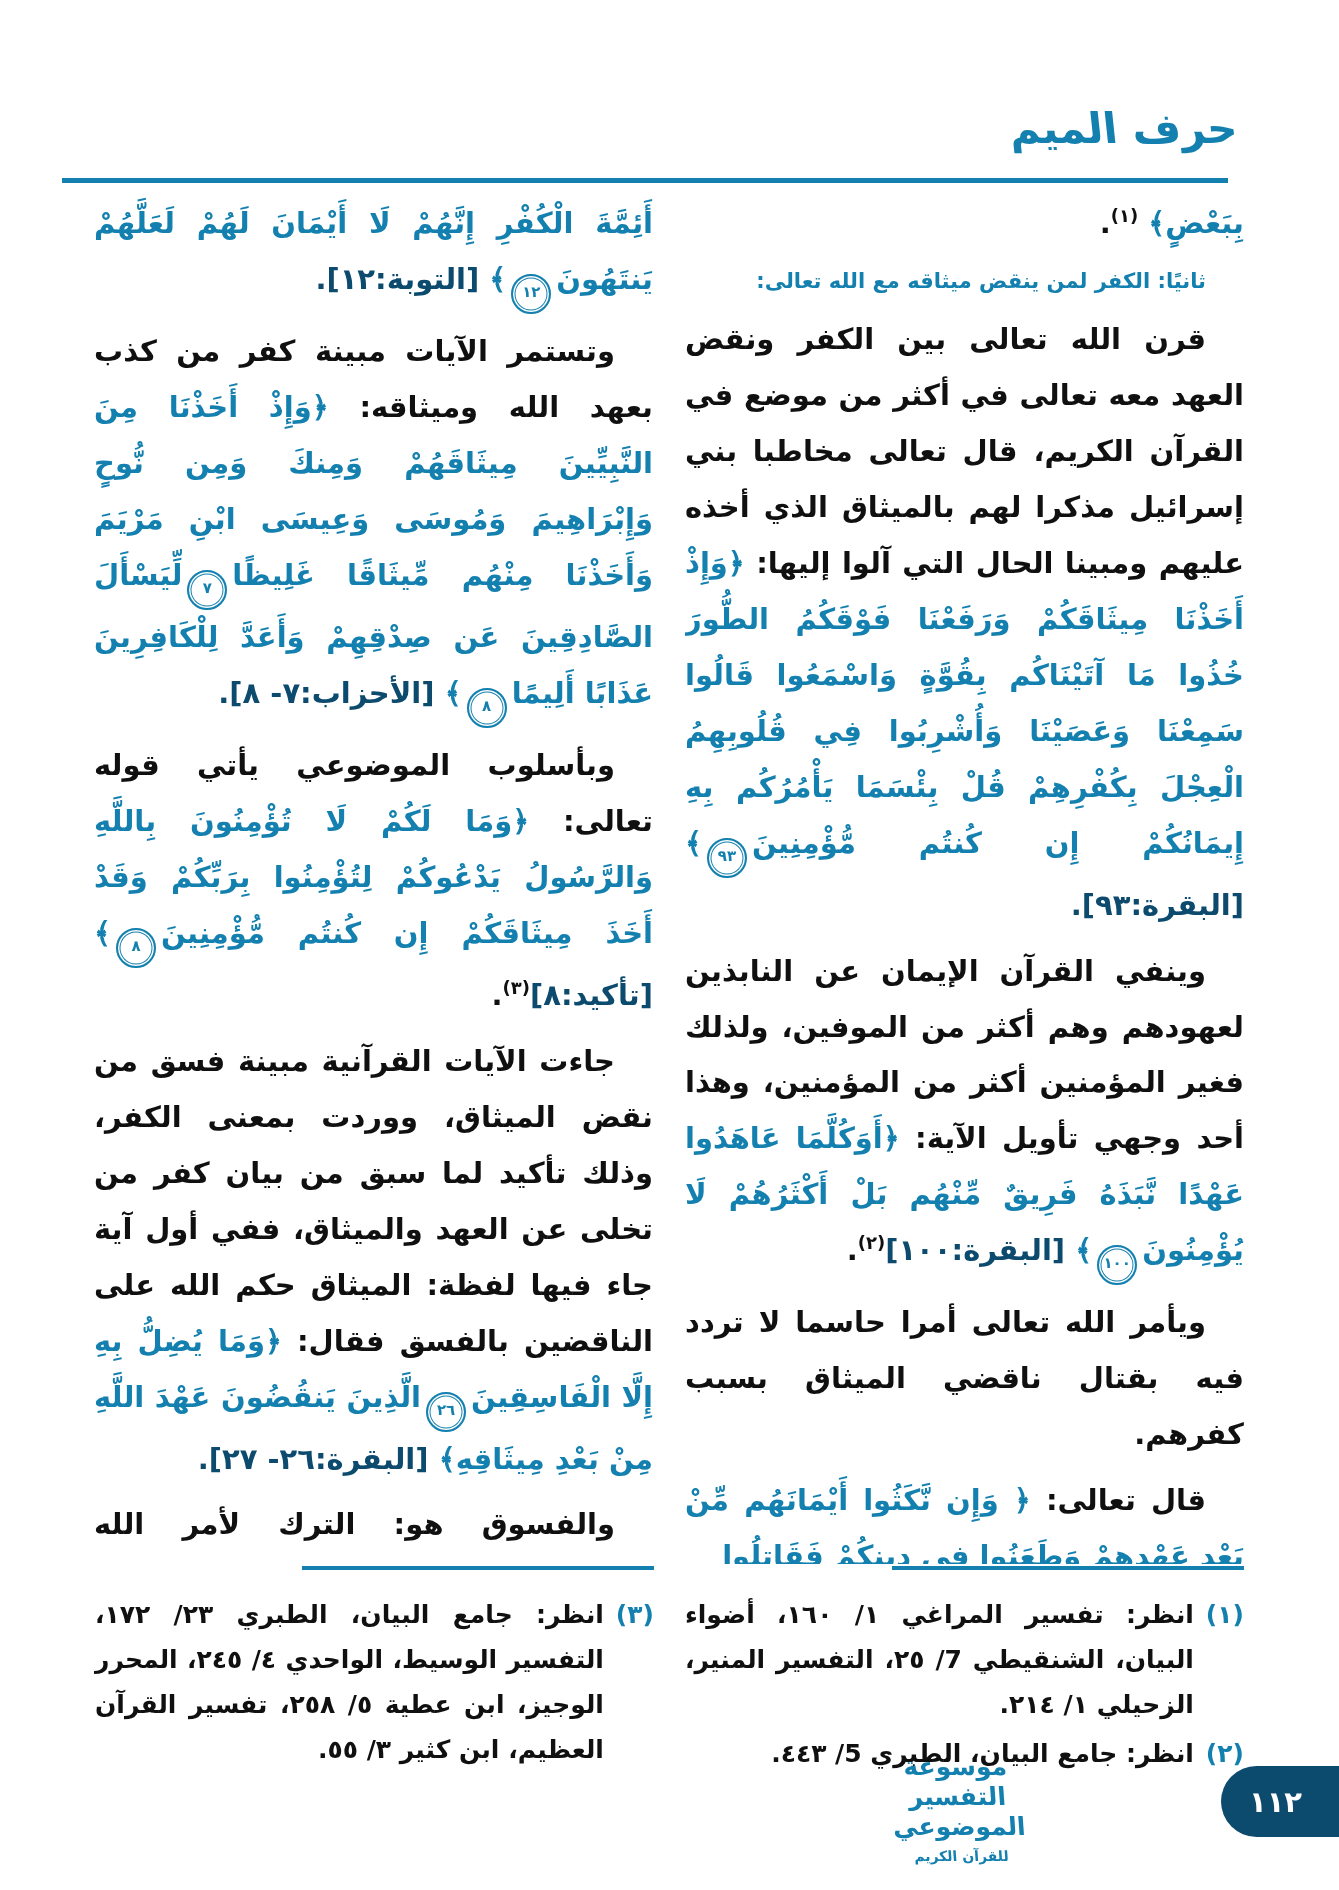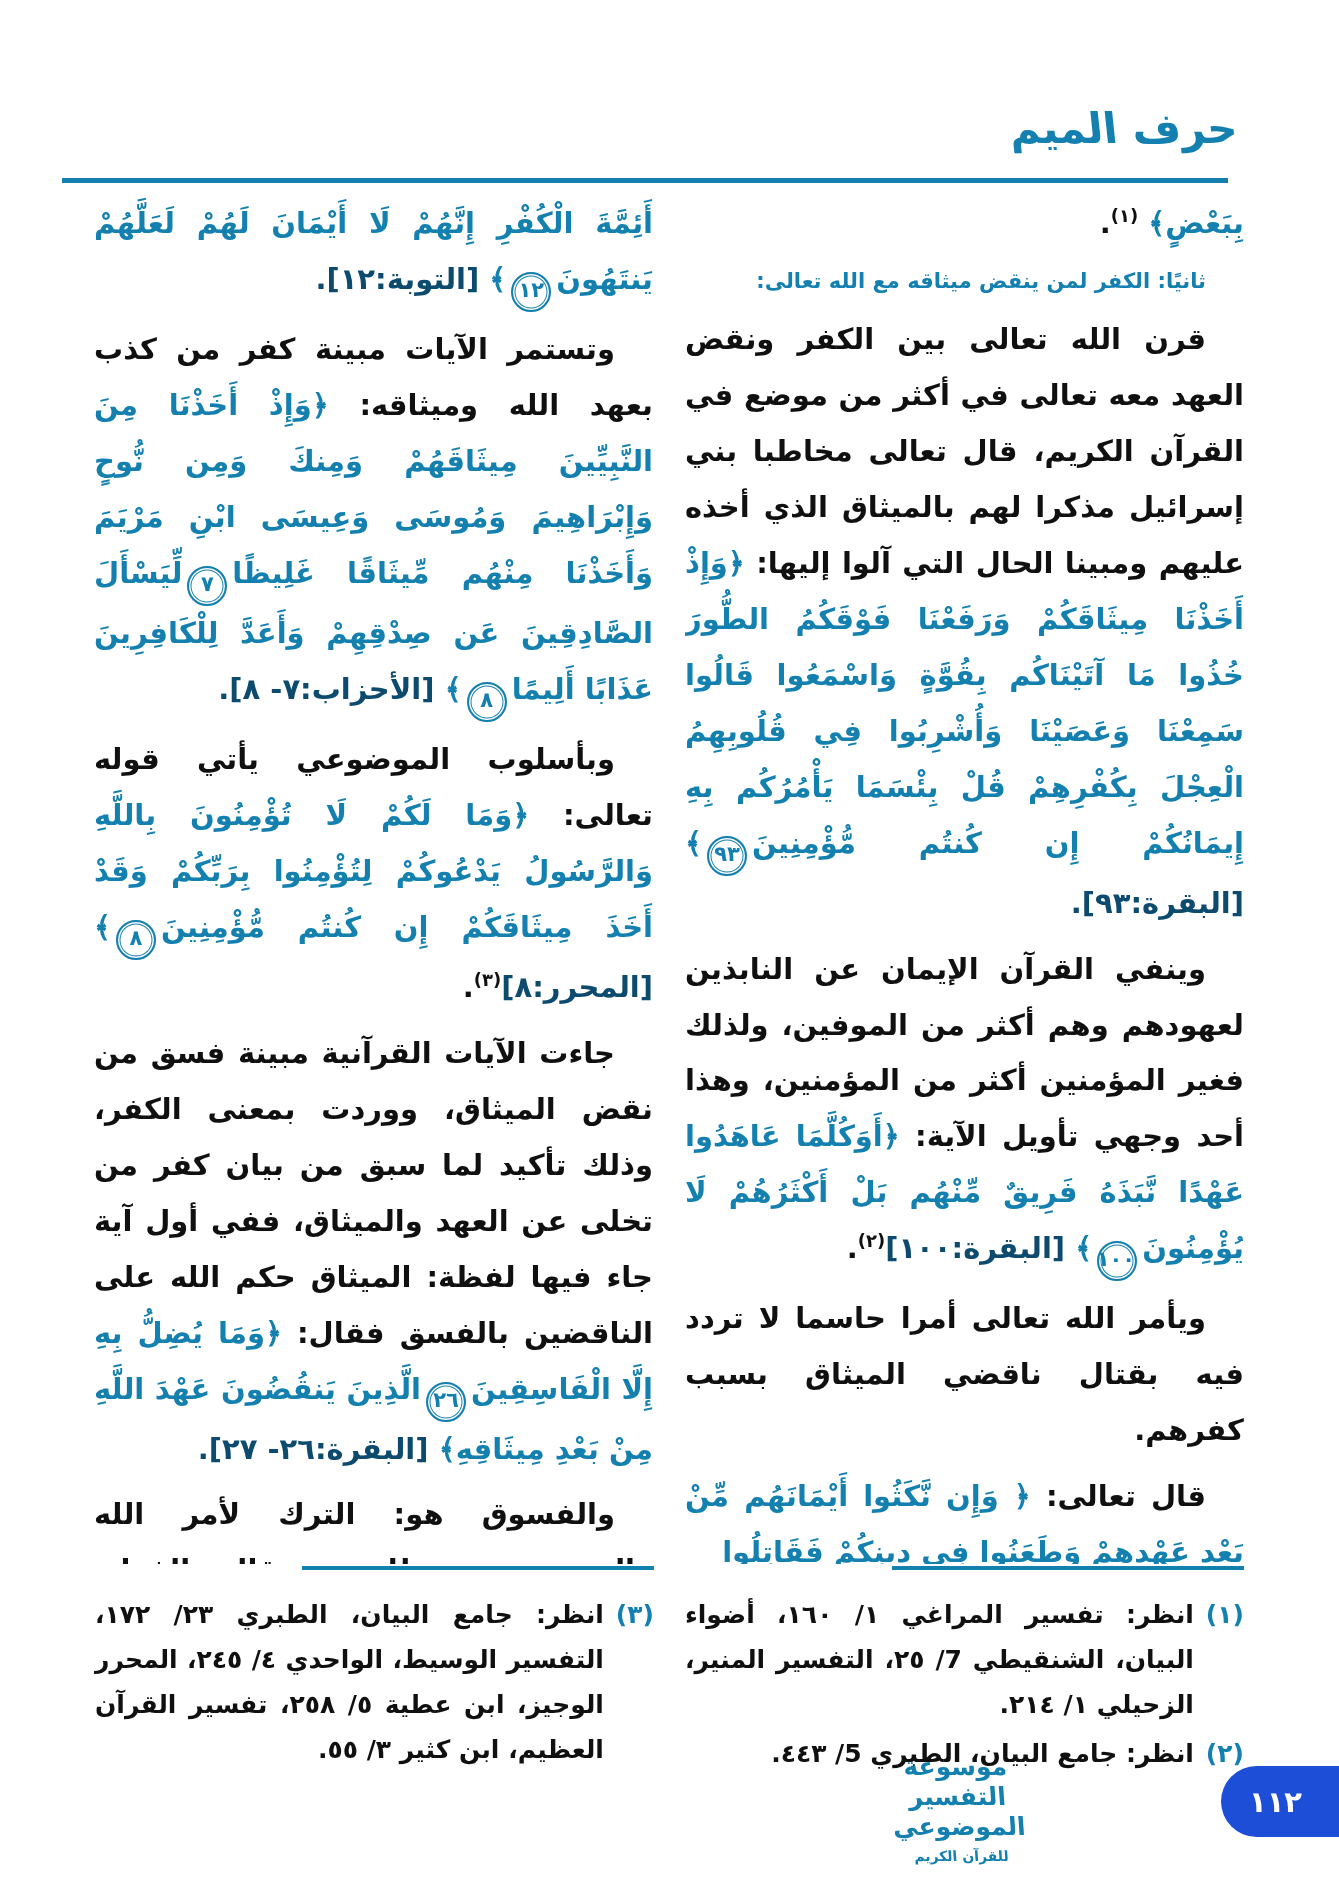--- a/index.html
+++ b/index.html
@@ -37,21 +37,21 @@
   .col p.no-indent{text-indent:0;}
   .verse{color:#1480AF;}
   .ref{color:#0c4a6e;}
   .heading{
     color:#1480AF;font-size:21px;font-weight:800;
     margin:10px 0 14px 0;text-indent:0;line-height:1.9;
   }
   .ayah-circle{
     display:inline-block;width:36px;height:36px;line-height:32px;
     text-align:center;border:2px solid #1480AF;border-radius:50%;
-    font-size:21px;font-weight:700;color:#1480AF;
+    font-size:15px;font-weight:700;color:#1480AF;
     vertical-align:-8px;margin:0 5px;text-indent:0;
     box-shadow:0 0 0 1.5px #ffffff inset, 0 0 0 2.5px #1480AF inset;
   }
   .fnref{
     font-size:18px;vertical-align:super;line-height:0;color:#101010;
     letter-spacing:1px;
   }
   
   .footnotes{
     position:absolute;top:1566px;width:559px;
@@ -65,21 +65,21 @@
   .fn-text{flex:1 1 auto;}
   
   .footer-logo{
     position:absolute;top:1752px;right:286px;width:190px;
     text-align:center;color:#1480AF;transform:skewX(4deg);
   }
   .footer-logo .logo-main{font-size:25px;font-weight:800;line-height:1.2;}
   .footer-logo .logo-sub{font-size:14px;font-weight:800;margin-top:6px;}
   .page-badge{
     position:absolute;top:1766px;right:0;width:118px;height:71px;
-    background:#1d4ed8;border-radius:40px 0 0 40px;
+    background:#0c4a6e;border-radius:40px 0 0 40px;
     display:flex;align-items:center;justify-content:center;
     color:#ffffff;font-size:29px;font-weight:700;
     letter-spacing:9px;text-indent:9px;
   }
 </style>
 </head>
 <body>
 
 <div class="page">
 
@@ -100,21 +100,21 @@
       <p>ويأمر الله تعالى أمرا حاسما لا تردد فيه بقتال ناقضي الميثاق بسبب كفرهم.</p>
 
       <p><span>قال تعالى: </span><span class="verse">﴿ وَإِن نَّكَثُوا أَيْمَانَهُم مِّنْ بَعْدِ عَهْدِهِمْ وَطَعَنُوا فِي دِينِكُمْ فَقَاتِلُوا</span></p>
     </div>
 
     <div class="col">
       <p class="no-indent"><span class="verse">أَئِمَّةَ الْكُفْرِ إِنَّهُمْ لَا أَيْمَانَ لَهُمْ لَعَلَّهُمْ يَنتَهُونَ</span><span class="ayah-circle">١٢</span><span class="verse">﴾</span><span class="ref"> [التوبة:١٢].</span></p>
 
       <p><span>وتستمر الآيات مبينة كفر من كذب بعهد الله وميثاقه: </span><span class="verse">﴿وَإِذْ أَخَذْنَا مِنَ النَّبِيِّينَ مِيثَاقَهُمْ وَمِنكَ وَمِن نُّوحٍ وَإِبْرَاهِيمَ وَمُوسَى وَعِيسَى ابْنِ مَرْيَمَ وَأَخَذْنَا مِنْهُم مِّيثَاقًا غَلِيظًا</span><span class="ayah-circle">٧</span><span class="verse">لِّيَسْأَلَ الصَّادِقِينَ عَن صِدْقِهِمْ وَأَعَدَّ لِلْكَافِرِينَ عَذَابًا أَلِيمًا</span><span class="ayah-circle">٨</span><span class="verse">﴾</span><span class="ref"> [الأحزاب:٧- ٨].</span></p>
 
-      <p><span>وبأسلوب الموضوعي يأتي قوله تعالى: </span><span class="verse">﴿وَمَا لَكُمْ لَا تُؤْمِنُونَ بِاللَّهِ وَالرَّسُولُ يَدْعُوكُمْ لِتُؤْمِنُوا بِرَبِّكُمْ وَقَدْ أَخَذَ مِيثَاقَكُمْ إِن كُنتُم مُّؤْمِنِينَ</span><span class="ayah-circle">٨</span><span class="verse">﴾</span><span class="ref"> [المحرر:٨]</span><span class="fnref">(٣)</span><span>.</span></p>
+      <p><span>وبأسلوب الموضوعي يأتي قوله تعالى: </span><span class="verse">﴿وَمَا لَكُمْ لَا تُؤْمِنُونَ بِاللَّهِ وَالرَّسُولُ يَدْعُوكُمْ لِتُؤْمِنُوا بِرَبِّكُمْ وَقَدْ أَخَذَ مِيثَاقَكُمْ إِن كُنتُم مُّؤْمِنِينَ</span><span class="ayah-circle">٨</span><span class="verse">﴾</span><span class="ref"> [تأكيد:٨]</span><span class="fnref">(٣)</span><span>.</span></p>
 
 
       <p><span>جاءت الآيات القرآنية مبينة فسق من نقض الميثاق، ووردت بمعنى الكفر، وذلك تأكيد لما سبق من بيان كفر من تخلى عن العهد والميثاق، ففي أول آية جاء فيها لفظة: الميثاق حكم الله على الناقضين بالفسق فقال: </span><span class="verse">﴿وَمَا يُضِلُّ بِهِ إِلَّا الْفَاسِقِينَ</span><span class="ayah-circle">٢٦</span><span class="verse">الَّذِينَ يَنقُضُونَ عَهْدَ اللَّهِ مِنْ بَعْدِ مِيثَاقِهِ﴾</span><span class="ref"> [البقرة:٢٦- ٢٧].</span></p>
 
       <p>والفسوق هو: الترك لأمر الله والخروج عن طاعته، وقال الفراء: الفسق: الخروج</p>
     </div>
   </div>
 
   <div class="footnotes footnotes-right">
     <div class="fn-rule"></div>

